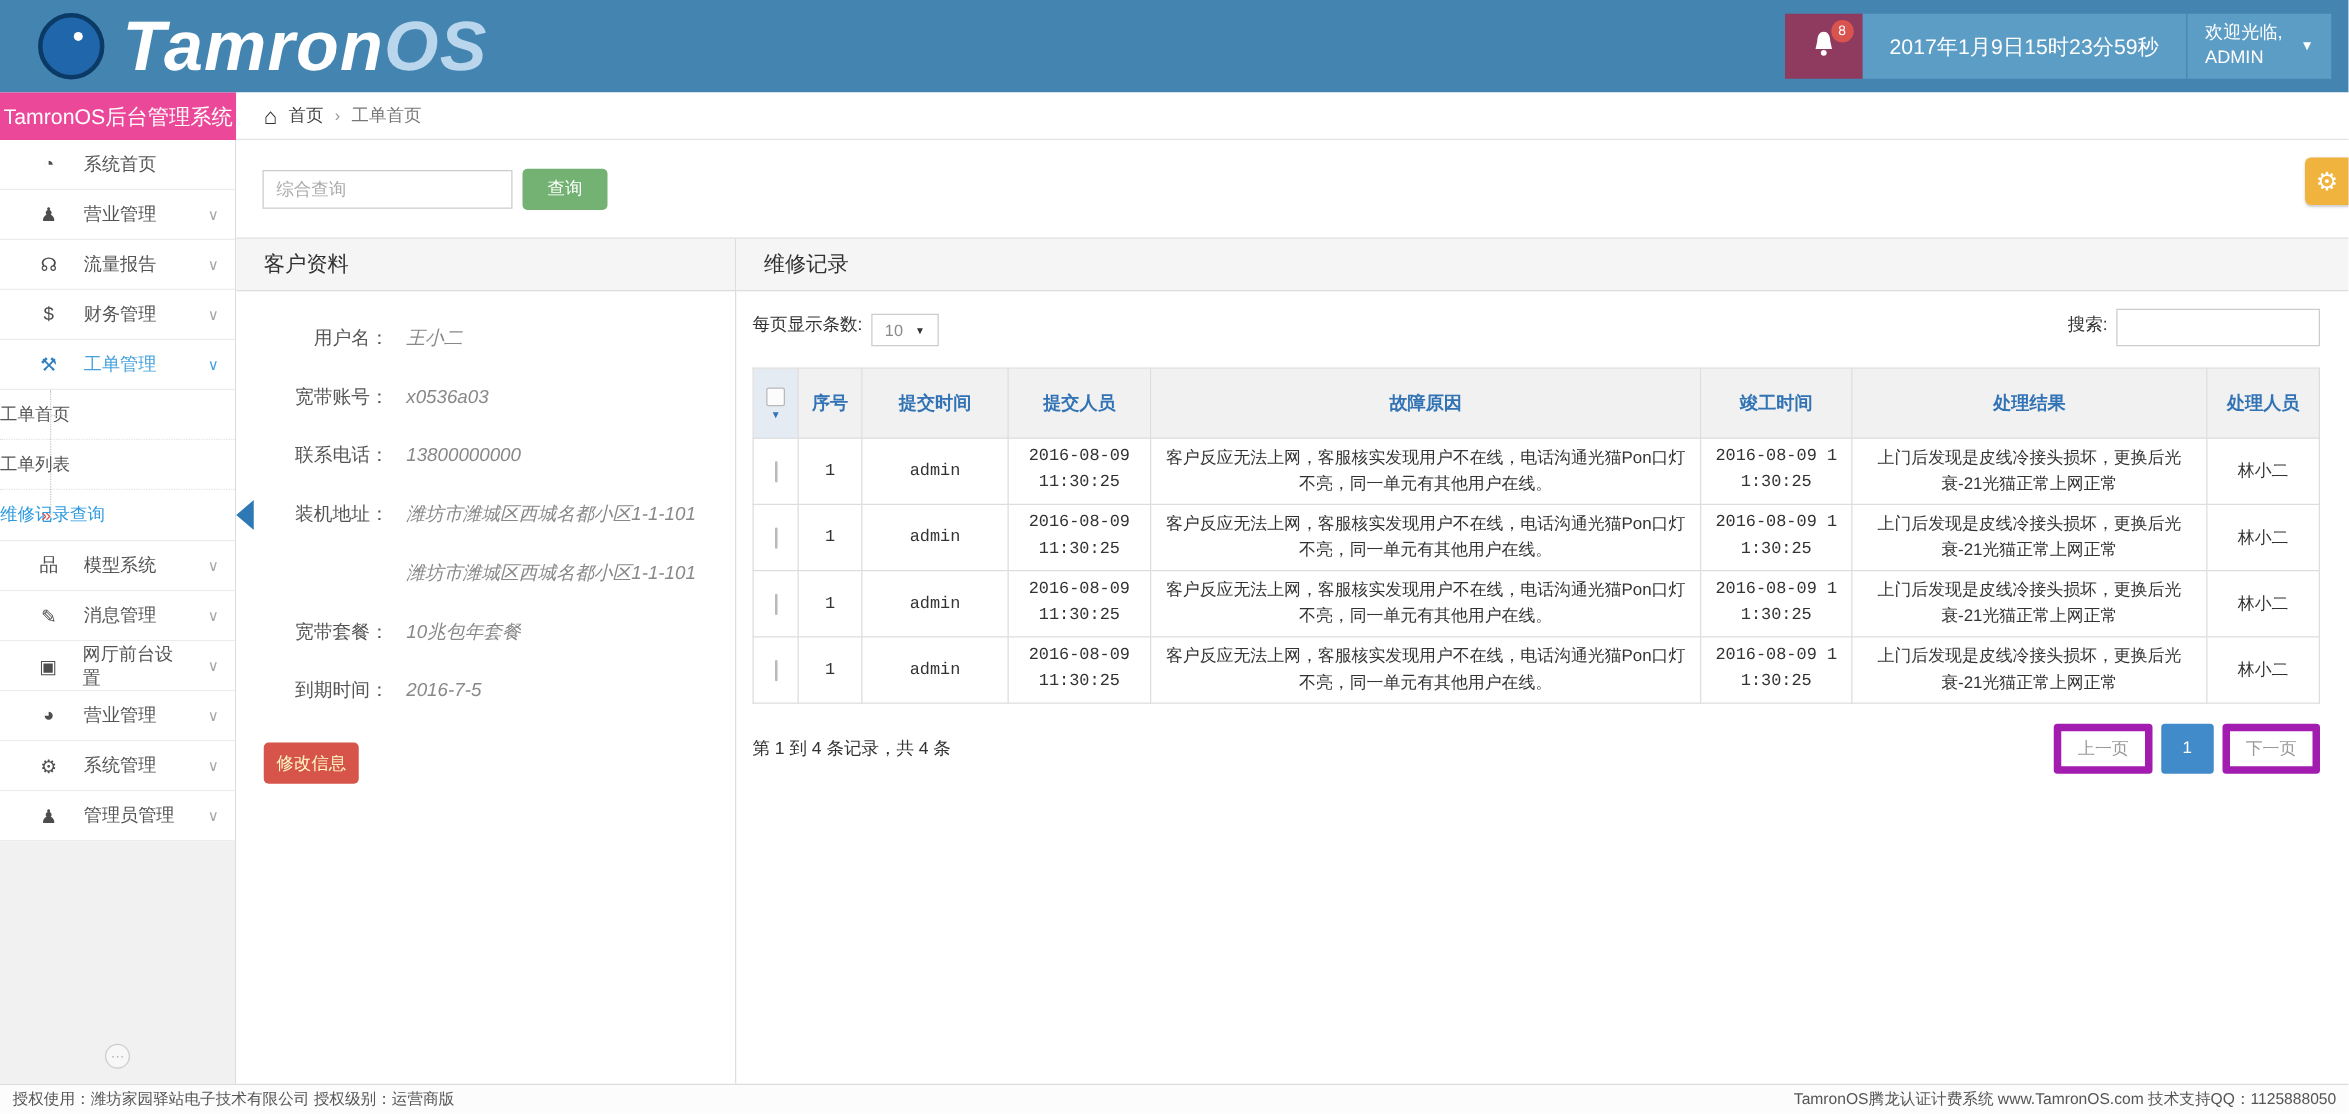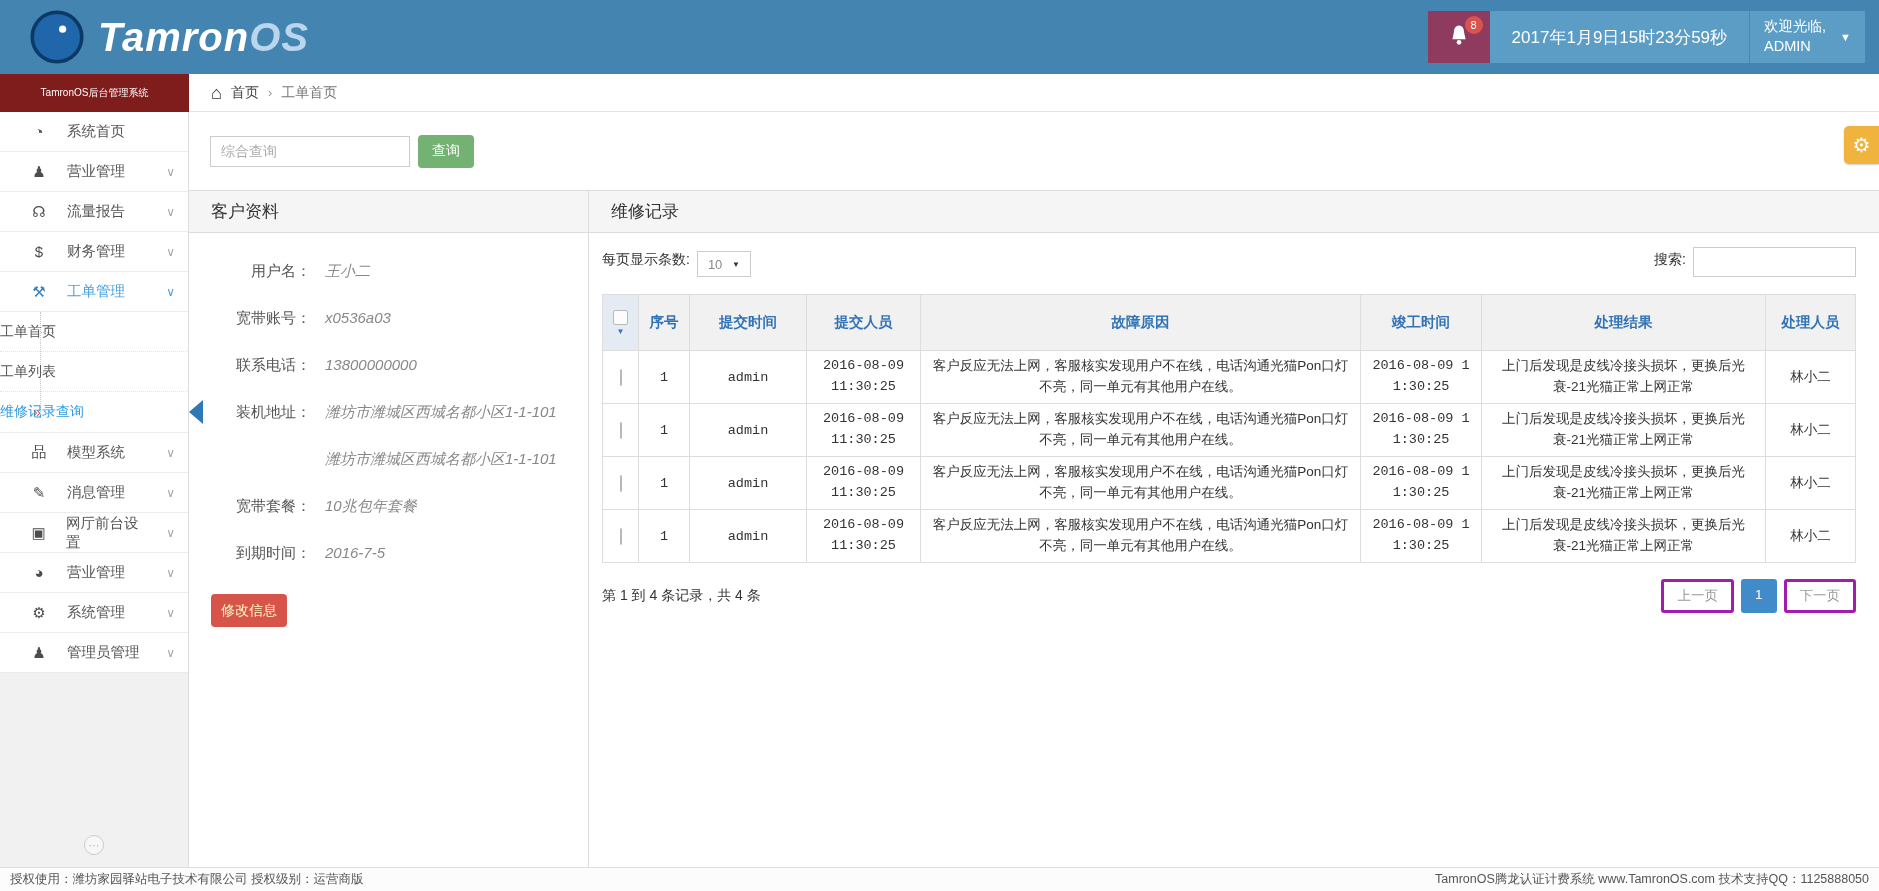--- a/index.html
+++ b/index.html
@@ -4,33 +4,33 @@
 <style>
   * { box-sizing: border-box; margin: 0; padding: 0; }
   html,body { width:1879px; height:891px; }
   body { font-family: "Liberation Sans", sans-serif; background:#fff; color:#333; }
   .page { position:relative; width:1879px; height:891px; overflow:hidden; background:#fff; }
 
   
   .topbar { height:74px; background:#4384b1; display:flex; align-items:center; }
   .logo { display:flex; align-items:center; padding-left:30px; gap:14px; cursor:pointer; }
   .logo-badge svg { display:block; }
-  .logo-text { font-size:40px; font-style:italic; font-weight:bold; color:#fff; letter-spacing:1px; line-height:1; }
+  .logo-text { font-size:56px; font-style:italic; font-weight:bold; color:#fff; letter-spacing:1px; line-height:1; }
   .logo-text .os { color:#b9d6ec; }
   .top-right { margin-left:auto; display:flex; align-items:center; height:74px; padding-right:14px; }
   .notif { position:relative; width:62px; height:52px; background:#8f3a5f; display:flex; align-items:center; justify-content:center; cursor:pointer; }
   .badge { position:absolute; top:5px; right:7px; min-width:18px; height:18px; border-radius:50%; background:#d9534f; color:#fff; font-size:11px; line-height:18px; text-align:center; }
   .clock { height:52px; background:#5c9dc6; color:#fff; font-size:17px; display:flex; align-items:center; padding:0 22px; }
   .usermenu { height:52px; background:#5c9dc6; border-left:1px solid rgba(0,0,0,.15); color:#fff; display:flex; align-items:center; padding:0 14px; gap:14px; cursor:pointer; }
   .user-lines { display:flex; flex-direction:column; line-height:1.35; font-size:14.5px; }
   .caret { font-size:11px; }
 
   
   .subbar { height:38px; display:flex; }
-  .side-title { width:189px; background:#7f1d1d; color:#fff; font-size:10px; display:flex; align-items:center; justify-content:center; }
+  .side-title { width:189px; background:#ec4899; color:#fff; font-size:17px; display:flex; align-items:center; justify-content:center; }
   .breadcrumb { flex:1; background:#fff; border-bottom:1px solid #e3e3e3; display:flex; align-items:center; padding-left:22px; gap:9px; font-size:14px; color:#555; }
   .bc-home { font-size:18px; color:#333; line-height:1; }
   .bc-link { color:#444; text-decoration:none; cursor:pointer; }
   .bc-sep { color:#999; font-size:13px; }
   .bc-cur { color:#777; }
 
   
   .main { display:flex; height:755px; }
   .sidebar { width:189px; border-right:1px solid #ddd; background:#fff; display:flex; flex-direction:column; }
   .mi { height:40px; display:flex; align-items:center; padding-left:28px; gap:17px; font-size:14.5px; color:#555; border-bottom:1px solid #ececec; cursor:pointer; background:#fff; }
@@ -49,21 +49,21 @@
   .side-fill { flex:1; background:#f1f1f1; display:flex; align-items:flex-end; justify-content:center; padding-bottom:12px; }
   .side-collapse { width:20px; height:20px; border:1px solid #ccc; border-radius:50%; color:#b5b5b5; font-size:11px; display:flex; align-items:center; justify-content:center; cursor:pointer; background:#f7f7f7; }
 
   .content { flex:1; position:relative; display:flex; flex-direction:column; background:#fff; }
   .active-arrow { position:absolute; left:0; top:288px; width:0; height:0; border-top:12px solid transparent; border-bottom:12px solid transparent; border-right:14px solid #2e79b5; }
   .gear-btn { position:absolute; right:0; top:14px; width:35px; height:38px; background:#f0b33e; border:none; border-radius:5px 0 0 5px; color:#fff; font-size:20px; cursor:pointer; box-shadow:0 1px 2px rgba(0,0,0,.2); }
 
   .toolbar { height:78px; display:flex; align-items:center; padding-left:21px; }
   .query-input { width:200px; height:31px; border:1px solid #ccc; padding:0 10px; font-size:14px; color:#555; outline:none; font-family:"Liberation Sans",sans-serif; }
   .query-input::placeholder { color:#aaa; }
-  .query-btn { margin-left:8px; width:56px; height:33px; background:#74b274; color:#fff; border:none; border-radius:4px; font-size:14px; cursor:pointer; font-family:"Liberation Sans",sans-serif; }
+  .query-btn { margin-left:8px; width:68px; height:33px; background:#74b274; color:#fff; border:none; border-radius:4px; font-size:14px; cursor:pointer; font-family:"Liberation Sans",sans-serif; }
 
   .panels { flex:1; display:flex; border-top:1px solid #ddd; overflow:hidden; }
   .panel-hd { height:42px; line-height:42px; background:#f5f5f5; border-bottom:1px solid #ddd; font-size:17px; color:#333; padding-left:22px; }
   .panel-left { width:400px; border-right:1px solid #ddd; }
   .panel-right { flex:1; min-width:0; }
 
   .cust-body { padding:24px 0 0 22px; }
   .crow { display:flex; margin-bottom:19px; font-size:15px; line-height:28px; }
   .clabel { width:100px; text-align:right; color:#555; margin-right:14px; white-space:nowrap; }
   .cval { color:#888;font-style:italic; }
@@ -83,21 +83,21 @@
   .records td { height:53px; font-size:13.5px; color:#333; padding:4px 10px; }
   .mono { font-family:"Liberation Mono", monospace; font-size:13px; }
   .td-time { word-break:break-all; padding:4px 8px; line-height:1.55; }
   .cbx { width:15px; height:15px; border:1px solid #b9b9b9; background:#fcfcfc; margin:0 auto; border-radius:2px; cursor:pointer; }
   .th-chk-wrap { display:flex; flex-direction:column; align-items:center; gap:3px; }
   .sort-caret { font-size:8px; color:#3273b5; line-height:1; }
   .wrap-cell { line-height:1.55; }
 
   .tbl-footer { display:flex; align-items:center; padding:16px 23px 0 13px; font-size:14px; color:#333; }
   .pager { margin-left:auto; display:flex; gap:7px; }
-  .pg { display:inline-block; padding:5px 13px; border:3px solid #a21caf; background:#fff; color:#999; font-size:13.5px; border-radius:3px; cursor:pointer; text-decoration:none; }
+  .pg { display:inline-block; padding:5px 13px; border:6px solid #a21caf; background:#fff; color:#999; font-size:13.5px; border-radius:3px; cursor:pointer; text-decoration:none; }
   .pg.cur { background:#428bca; border-color:#428bca; color:#fff; padding:5px 11px; }
 
   
   .footer { position:absolute; left:0; right:0; bottom:0; height:24px; border-top:1px solid #ddd; background:#fcfcfc; display:flex; align-items:center; justify-content:space-between; padding:0 10px; font-size:12.5px; color:#555; }
 </style>
 </head>
 <body>
 
 <div class="page">
 

